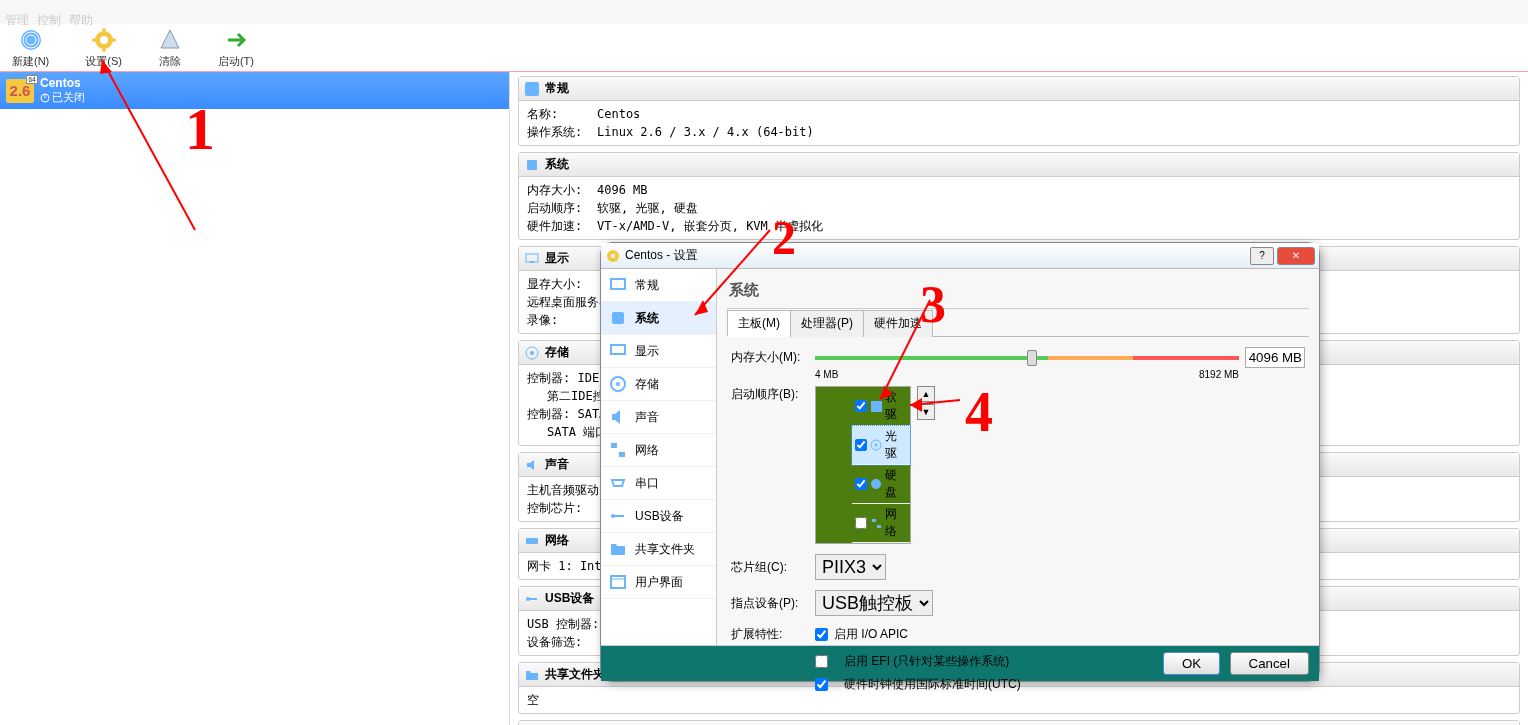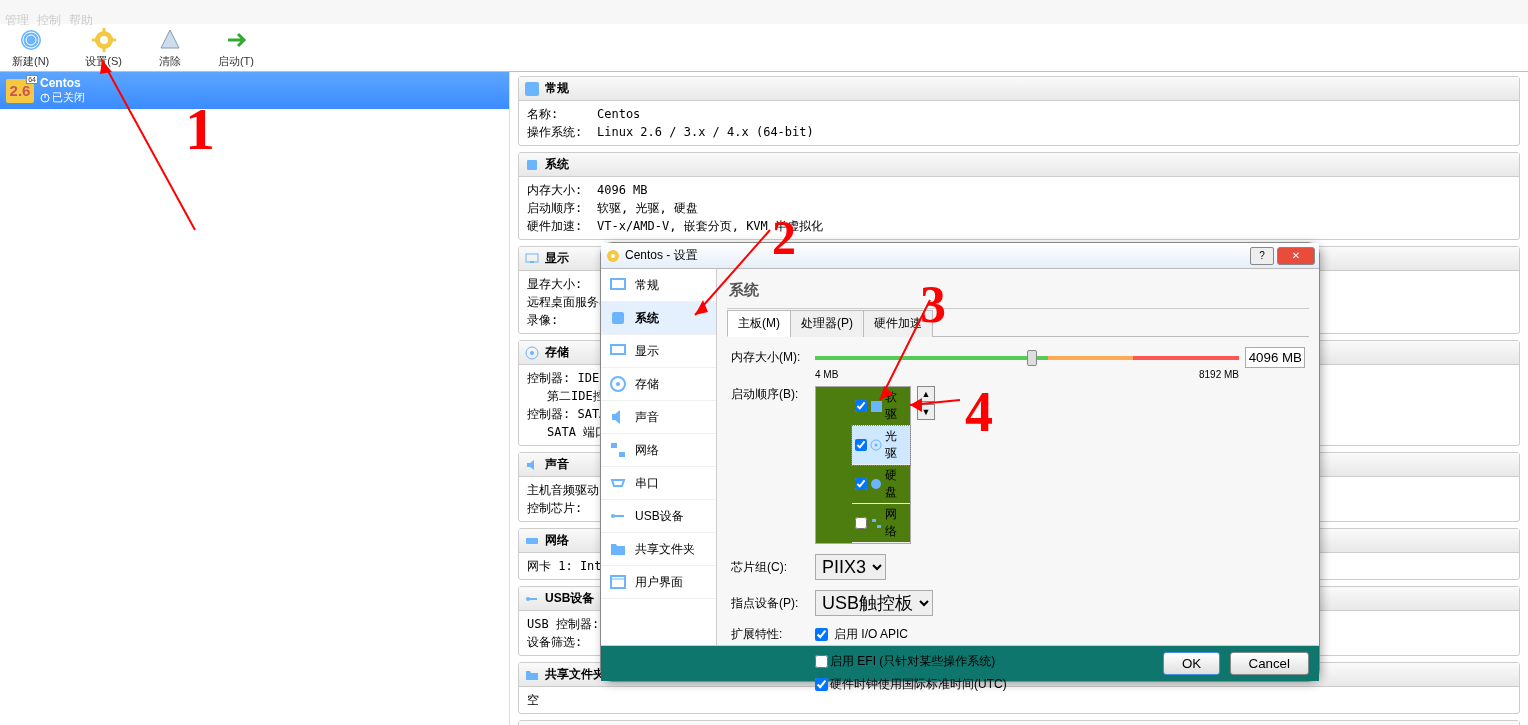--- a/index.html
+++ b/index.html
@@ -67,21 +67,21 @@
     
     .boot-list { border: 1px solid #aaa; background: #4d7c0f; width: 96px; padding-left: 36px; }
     .boot-item { display: flex; align-items: center; padding: 2px 3px; gap: 3px; border-bottom: 1px solid #eee; }
     .boot-item input[type=checkbox] { width: 12px; height: 12px; }
     .boot-item.selected { background: #cde8ff; outline: 1px dotted #39f; }
     .boot-icon { width: 13px; height: 13px; }
     .boot-btns { display: flex; flex-direction: column; gap: 2px; }
     .boot-btns button { width: 18px; height: 16px; font-size: 9px; cursor: pointer; border: 1px solid #888; background: #eee; }
     
     select { border: 1px solid #aaa; padding: 1px 2px; font-size: 18px; }
-    .check-row { display: flex; align-items: center; gap: 2px; margin-left: 84px; margin-bottom: 6px; }
+    .check-row { display: flex; align-items: center; gap: 16px; margin-left: 84px; margin-bottom: 6px; }
     
     .dialog-footer { height: 36px; padding: 6px 10px; text-align: right; border-top: 1px solid #ccc; background: #0f766e; }
     .dialog-footer button { padding: 3px 18px; margin-left: 6px; border: 1px solid #888; border-radius: 3px; background: linear-gradient(#fff, #e0e0e0); cursor: pointer; }
     .dialog-footer button.ok { border: 1px solid #4a90d9; }
     
     
     .annot { position: absolute; color: red; font-family: "Comic Sans MS", cursive; pointer-events: none; }
   </style>
 </head>
 <body>

